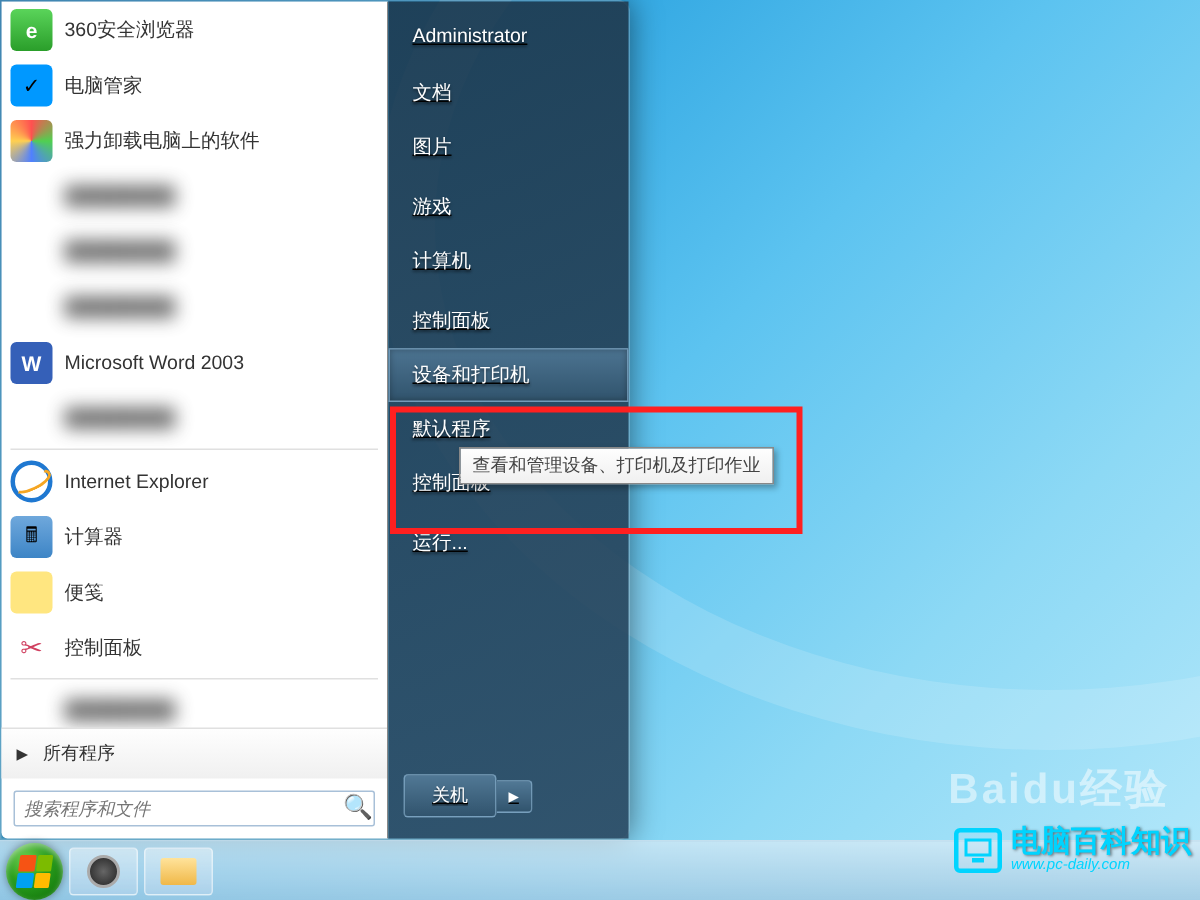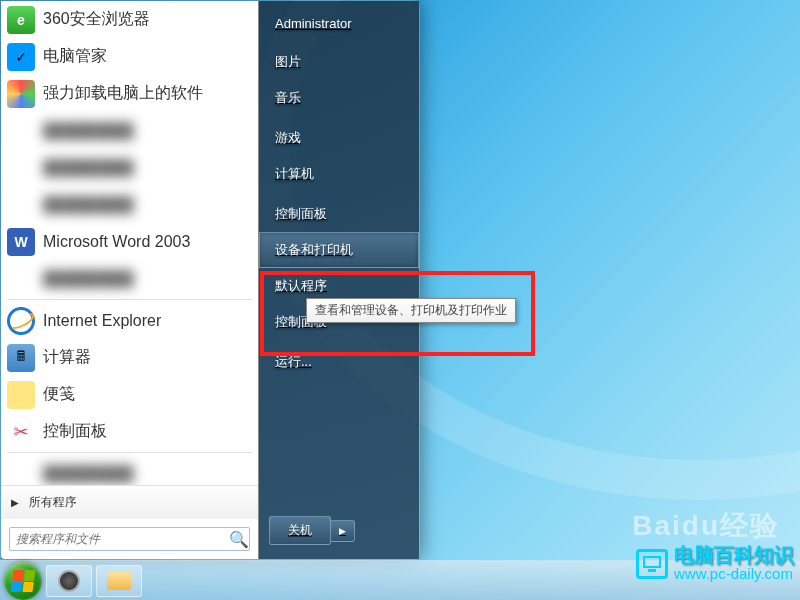--- a/index.html
+++ b/index.html
@@ -4,27 +4,27 @@
 <style>
 * { margin: 0; padding: 0; box-sizing: border-box; font-family: "Microsoft YaHei", "Segoe UI", sans-serif; }
 body { width: 800px; height: 600px; overflow: hidden; position: relative; background: linear-gradient(135deg, #0a7dc4 0%, #2ba3e0 25%, #5cc3f0 50%, #8dd9f5 75%, #b5e8fa 100%); }
 .wallpaper-curve { position: absolute; width: 900px; height: 700px; border: 40px solid rgba(255,255,255,0.15); border-radius: 50%; right: -350px; top: -200px; pointer-events: none; }
 .watermark { position: absolute; bottom: 55px; right: 20px; color: rgba(255,255,255,0.5); font-size: 28px; font-weight: bold; letter-spacing: 2px; }
 .start-menu { position: absolute; left: 0; top: 0; bottom: 40px; width: 420px; display: flex; background: rgba(30,50,70,0.3); border-radius: 0 8px 8px 0; box-shadow: 0 0 20px rgba(0,0,0,0.5); border: 1px solid rgba(255,255,255,0.2); }
 .left-panel { width: 258px; background: #fff; display: flex; flex-direction: column; border-right: 1px solid #888; border-radius: 0 0 0 4px; }
 .program-list { flex: 1; overflow: hidden; }
 .program-item { display: flex; align-items: center; height: 37px; padding: 0 6px; cursor: pointer; }
 .program-icon { width: 28px; height: 28px; margin-right: 8px; flex-shrink: 0; border-radius: 4px; display: flex; align-items: center; justify-content: center; }
-.program-label { font-size: 16px; color: #333; white-space: nowrap; overflow: hidden; }
+.program-label { font-size: 13px; color: #333; white-space: nowrap; overflow: hidden; }
 .separator { height: 1px; background: #e0e0e0; margin: 2px 6px; }
 .censored { filter: blur(6px); opacity: 0.7; }
 .all-programs { display: flex; align-items: center; height: 34px; padding: 0 10px; border-top: 1px solid #e0e0e0; cursor: pointer; background: linear-gradient(#fefefe,#f0f0f0); }
 .all-programs .tri { margin-right: 10px; font-size: 10px; color: #333; }
 .all-programs .lbl { font-size: 12px; color: #333; }
-.search-box { margin: 8px; height: 24px; border: 1px solid #a8c0d8; background: #fff; display: flex; align-items: center; padding: 0 6px; border-radius: 2px; }
+.search-box { margin: 8px; height: 24px; border: 1px solid #a8c0d8; background: #fff; display: flex; padding: 0 6px; border-radius: 2px; }
 .search-box input { border: none; outline: none; flex: 1; font-size: 12px; color: #888; font-style: italic; background: transparent; }
 .search-box .mag { width: 14px; color: #555; }
 .right-panel { flex: 1; background: linear-gradient(to bottom, rgba(30,55,75,0.85), rgba(40,70,95,0.85)); padding: 6px 0; display: flex; flex-direction: column; text-decoration: underline; }
 .right-item { color: #fff; font-size: 13px; padding: 9px 16px; cursor: pointer; text-shadow: 0 1px 2px rgba(0,0,0,0.5); }
 .right-item.highlighted { background: linear-gradient(rgba(80,120,150,0.9), rgba(50,85,110,0.9)); border: 1px solid rgba(140,180,210,0.6); padding: 8px 15px; box-shadow: inset 0 0 4px rgba(0,0,0,0.3); }
 .right-spacer { height: 4px; }
 .shutdown-row { margin: 8px 10px; display: flex; align-items: center; }
 .shutdown-btn { background: linear-gradient(rgba(90,130,160,0.8), rgba(50,85,110,0.8)); border: 1px solid rgba(160,200,230,0.5); color: #fff; font-size: 12px; padding: 5px 18px; cursor: pointer; border-radius: 3px; text-shadow: 0 1px 1px rgba(0,0,0,0.5); }
 .shutdown-arrow { background: linear-gradient(rgba(90,130,160,0.8), rgba(50,85,110,0.8)); border: 1px solid rgba(160,200,230,0.5); border-left: none; color: #fff; font-size: 9px; padding: 5px 8px; cursor: pointer; border-radius: 0 3px 3px 0; }
 .tooltip-box { position: absolute; left: 306px; top: 298px; background: linear-gradient(#fefefe,#f0f0f0); border: 1px solid #888; padding: 3px 8px; font-size: 12px; color: #444; box-shadow: 2px 2px 4px rgba(0,0,0,0.3); z-index: 10; }
@@ -33,21 +33,21 @@
 .start-orb { width: 38px; height: 38px; border-radius: 50%; background: radial-gradient(circle at 35% 30%, #6fd04f 0%, #2a9e1e 40%, #0b6a05 100%); display: flex; align-items: center; justify-content: center; box-shadow: 0 0 6px rgba(0,0,0,0.4), inset 0 2px 4px rgba(255,255,255,0.5); cursor: pointer; }
 .start-orb .winlogo { width: 22px; height: 22px; display: grid; grid-template: 1fr 1fr / 1fr 1fr; gap: 1px; transform: skewX(-8deg); }
 .winlogo div { border-radius: 1px; }
 .winlogo .r{background:#f65314}.winlogo .g{background:#7cbb00}.winlogo .b{background:#00a1f1}.winlogo .y{background:#ffbb00}
 .task-icon { width: 46px; height: 32px; margin-left: 4px; background: linear-gradient(rgba(255,255,255,0.4), rgba(200,220,240,0.4)); border: 1px solid rgba(255,255,255,0.5); border-radius: 3px; display: flex; align-items: center; justify-content: center; cursor: pointer; }
 .footer-logo { position: absolute; right: 6px; bottom: 18px; display: flex; align-items: center; z-index: 20; }
 .footer-logo .iconbox { width: 32px; height: 30px; border: 3px solid #00d4ff; border-radius: 4px; display: flex; flex-direction: column; align-items: center; justify-content: center; margin-right: 6px; }
 .footer-logo .screen { width: 18px; height: 12px; border: 2px solid #00d4ff; }
 .footer-logo .stand { width: 8px; height: 3px; background: #00d4ff; margin-top: 1px; }
 .footer-logo .txt { color: #00d4ff; font-size: 20px; font-weight: bold; text-shadow: 1px 1px 2px rgba(0,0,0,0.5); line-height: 1; }
-.footer-logo .url { color: #00d4ff; font-size: 15px; }
+.footer-logo .url { color: #00d4ff; font-size: 10px; font-style: italic; }
 .ic-360{background:linear-gradient(#5ad45a,#2a9e2a);color:#fff;font-weight:bold;}
 .ic-qq{background:#0098ff;}
 .ic-multi{background:conic-gradient(#ff5050,#50d050,#5080ff,#ffd050,#ff5050);}
 .ic-word{background:#3560b8;color:#fff;font-weight:bold;}
 .ic-ie{position:relative;}
 .ic-ie::before{content:"";position:absolute;width:22px;height:22px;border:3px solid #1f78d1;border-radius:50%;}
 .ic-ie::after{content:"";position:absolute;width:24px;height:8px;border:2px solid #f5a623;border-radius:50%;border-top-color:transparent;border-left-color:transparent;transform:rotate(-25deg);}
 .ic-comp{background:linear-gradient(#6fa8dc,#3d85c6);}
 .ic-notes{background:#ffe680;}
 .ic-snip{position:relative;}
@@ -123,22 +123,22 @@
     </div>
     <div class="search-box">
       <input type="text" placeholder="搜索程序和文件" style="">
       <span class="mag">🔍</span>
     </div>
   </div>
   <div class="right-panel">
     <div class="right-item">Administrator</div>
     <div class="right-spacer"></div>
     <div id="right-items">
+        <div class="right-item">文档</div>
         <div class="right-item">图片</div>
-        <div class="right-item">音乐</div>
         <div class="right-spacer"></div>
         <div class="right-item">游戏</div>
         <div class="right-item">计算机</div>
         <div class="right-spacer"></div>
         <div class="right-item">控制面板</div>
         <div class="right-item highlighted">设备和打印机</div>
         <div class="right-item">默认程序</div>
         <div class="right-item">控制面板</div>
         <div class="right-spacer"></div>
         <div class="right-item">运行...</div>

